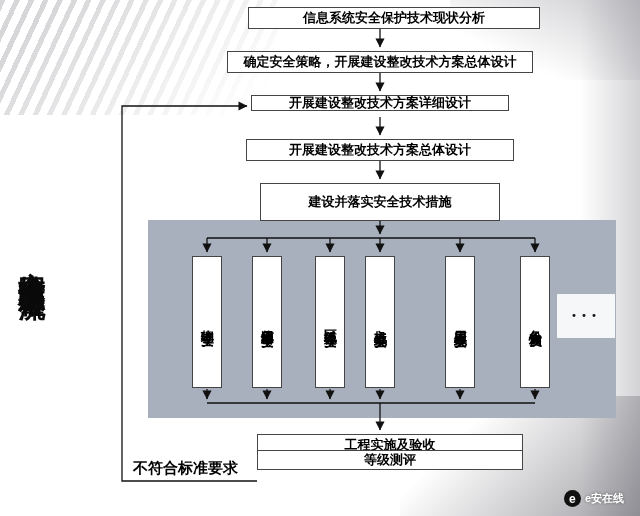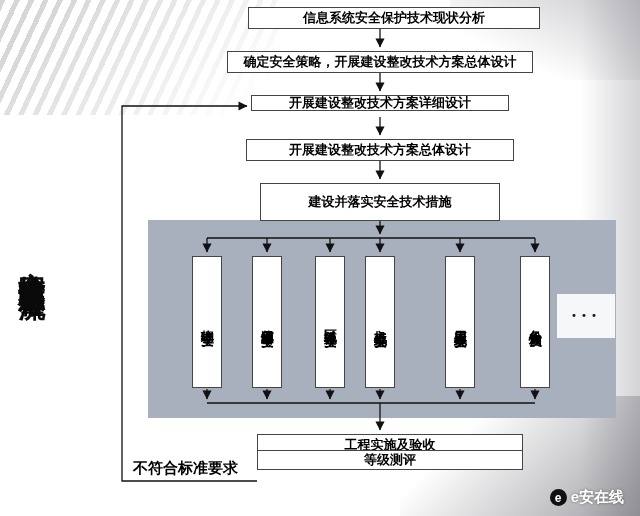--- a/index.html
+++ b/index.html
@@ -71,21 +71,21 @@
     position:absolute; right:16px; bottom:9px; z-index:4;
     display:flex; align-items:center; gap:4px;
     font-family:"Liberation Sans","DejaVu Sans",sans-serif;
   }
   #wm-logo {
     width:17px; height:17px; border-radius:50%;
     background:#101010; color:#fff; font-size:12px; font-weight:bold;
     display:flex; align-items:center; justify-content:center;
   }
   #wm-text {
-    color:#fff; font-size:15px; font-weight:bold;
+    color:#fff; font-size:11px; font-weight:bold;
     text-shadow:0 0 3px rgba(0,0,0,.45);
   }
 </style>
 </head>
 <body>
 
 <div class="deco" id="stripes-top-left"></div>
 <div class="deco" id="shade-top-right"></div>
 <div class="deco" id="shade-right"></div>
 <div class="deco" id="shade-bottom-right"></div>

